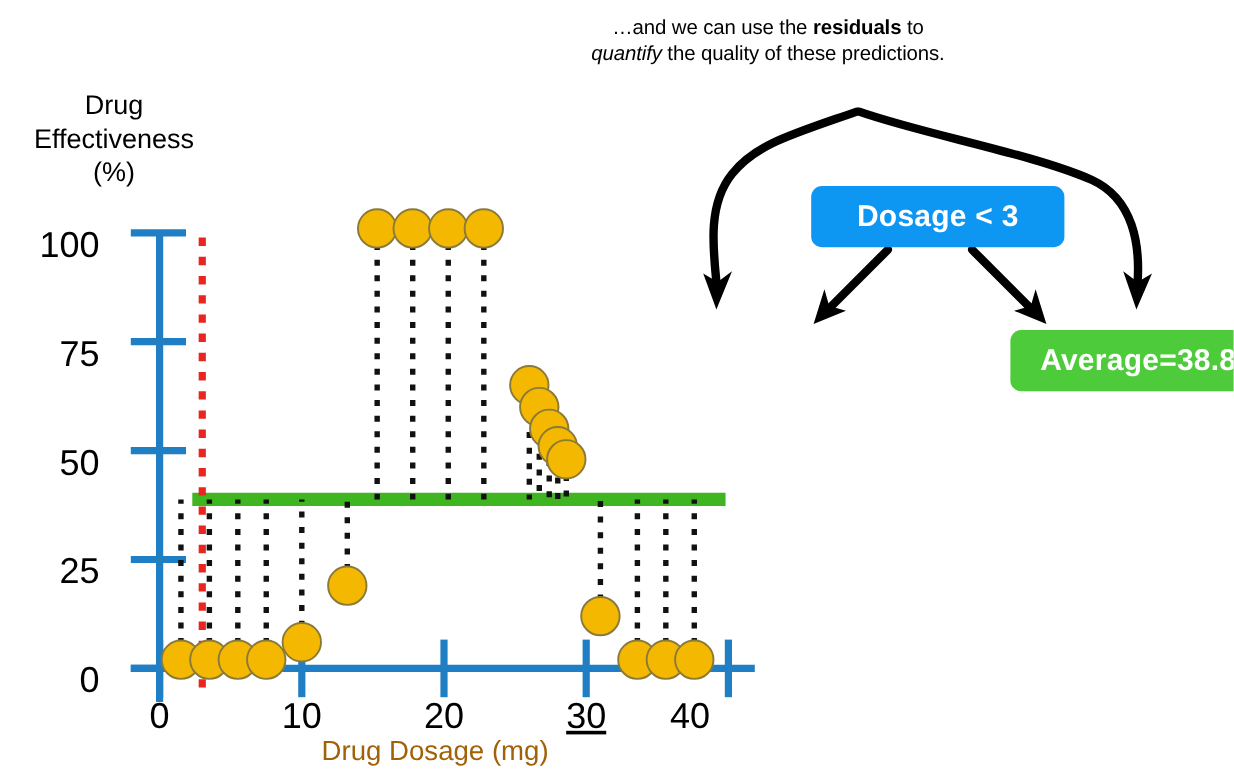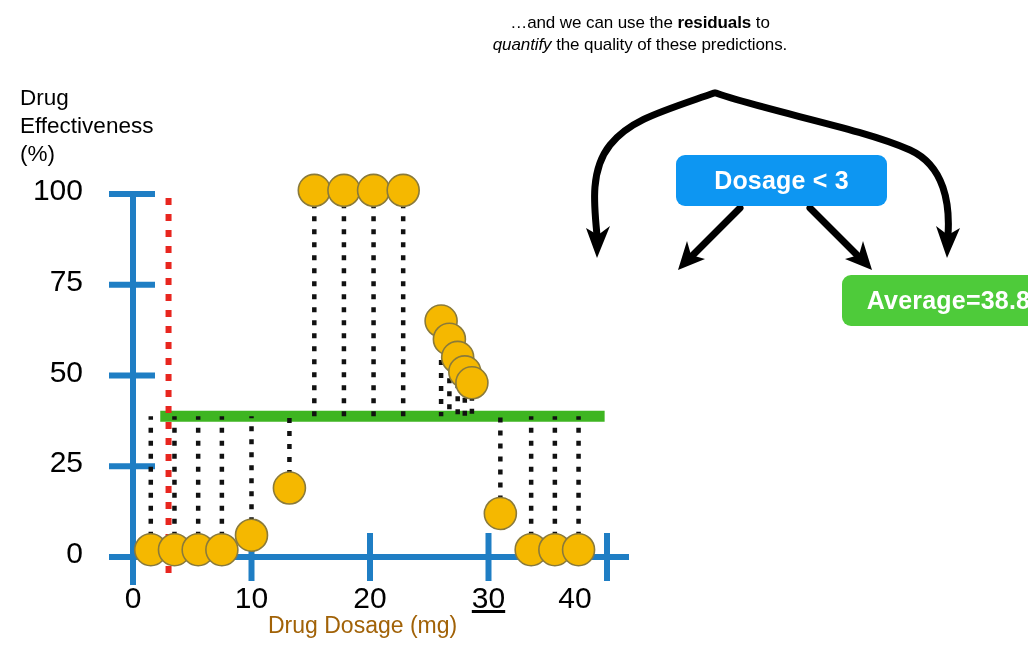--- a/index.html
+++ b/index.html
@@ -67,37 +67,38 @@
   }
   .axis-title {
     position: absolute;
     font-size: 23px;
     color: #a16207;
     white-space: nowrap;
   }
   .ylab {
     position: absolute;
     left: 20px;
-    top: 84px;
+    top: 74px;
     width: 150px;
+    text-align: center;
     font-size: 22.5px;
     line-height: 1.24;
   }
   .xlab {
     left: 268px;
     top: 612px;
   }
   .tick-text {
     position: absolute;
     font-size: 30px;
     color: #000;
     text-align: center;
     white-space: nowrap;
   }
-  .ytick-text { width: 72px; text-align: right; }
+  .ytick-text { width: 72px; text-align: right; margin-top: 15px; }
   .xtick-text { width: 60px; }
 </style>
 </head>
 <body>
 
 <div id="root">
 
   <div class="caption">
     <span><span>…and we can use the </span><span class="b">residuals</span><span> to</span></span>
     <br>

